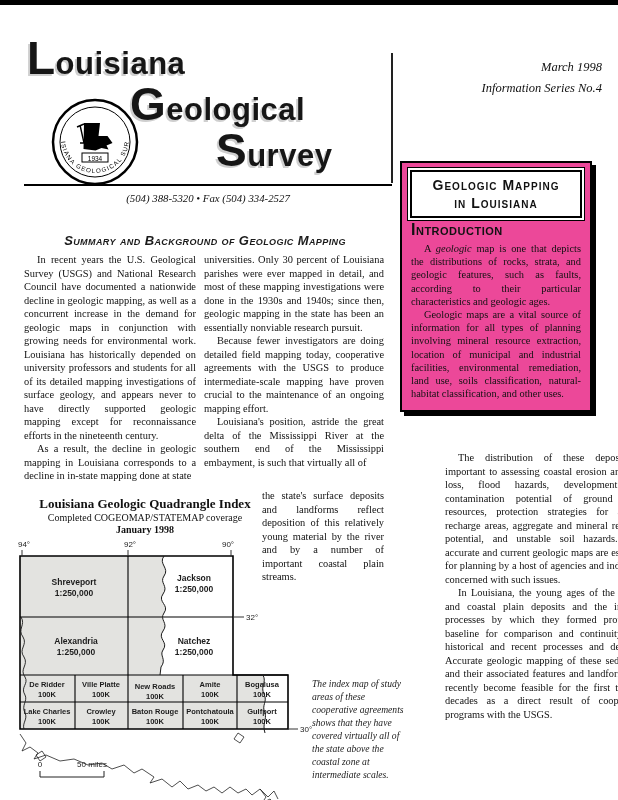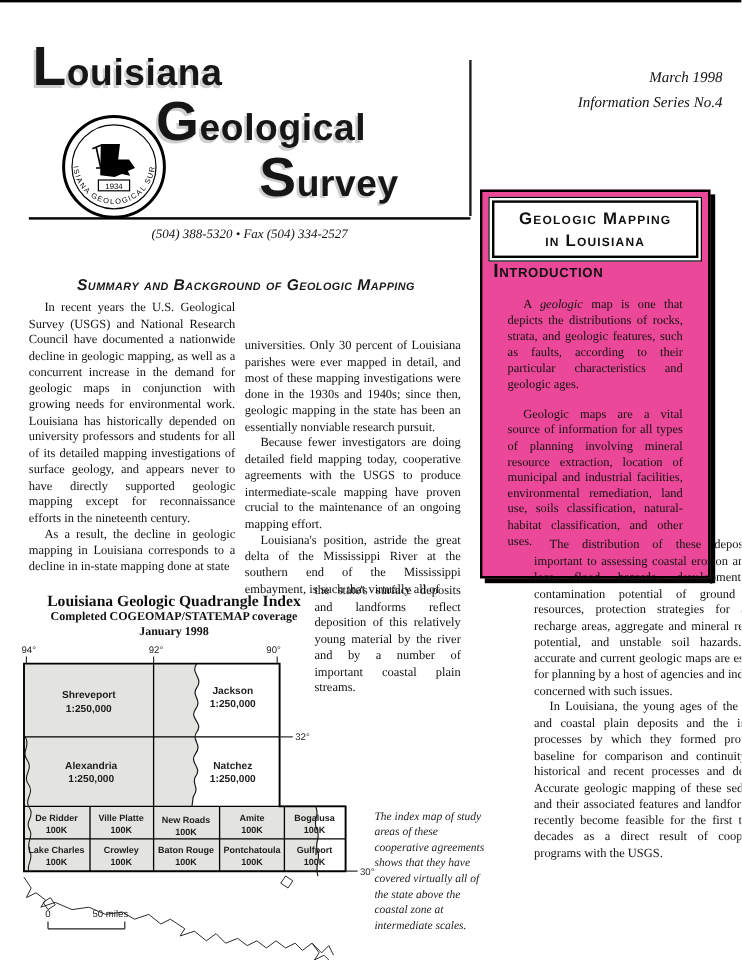--- a/index.html
+++ b/index.html
@@ -1,17 +1,17 @@
 <!DOCTYPE html>
 <html><head>
 <meta charset="utf-8">
 <style>
   html,body{margin:0;padding:0;background:#fff;}
   .page{position:relative;width:618px;height:800px;background:#fff;overflow:hidden;
-        border-top:2px solid #000000;box-sizing:border-box;
+        border-top:5px solid #000000;box-sizing:border-box;
         font-family:"Liberation Serif",serif;color:#111;}
   
   .mast-line{position:absolute;font-family:"Liberation Sans",sans-serif;font-weight:bold;
              color:#161616;letter-spacing:.5px;text-shadow:-2px 2px 0 #cfcfcf;white-space:nowrap;}
   .mast-line .cap{font-size:46px;}
   .mast-line .rest{font-size:31px;}
   #mast1{left:27px;top:26px;}
   #mast2{left:130px;top:72px;}
   #mast3{left:216px;top:118px;}
   .seal{position:absolute;left:50px;top:92px;width:90px;height:90px;}
@@ -20,41 +20,41 @@
          font-style:italic;font-size:12.5px;line-height:21px;}
   .hrule{position:absolute;left:24px;top:179px;width:368px;height:2px;background:#000;}
   .address{position:absolute;left:24px;top:186px;width:368px;text-align:center;
            font-style:italic;font-size:10.8px;line-height:14px;}
   
   .art-heading{position:absolute;left:24px;top:228px;width:362px;text-align:center;
                font-family:"Liberation Sans",sans-serif;font-weight:bold;
                font-variant:small-caps;font-size:13px;letter-spacing:.4px;color:#1a1a1a;font-style:italic;}
   .col{position:absolute;font-size:10.4px;line-height:13.5px;text-align:justify;}
   #col1{left:24px;top:248px;width:172px;}
-  #col2{left:204px;top:248px;width:180px;margin-top:32px;}
+  #col2{left:204px;top:248px;width:180px;}
   #col2cont{left:262px;top:484px;width:122px;}
   .col p{margin:0;text-indent:13px;}
   .col p.noindent{text-indent:0;}
   
   .sidebar{position:absolute;left:400px;top:156px;width:192px;}
   .graybox{position:relative;border:2px solid #000;background:#ec4899;
            box-shadow:4px 4px 0 #000;padding:56px 9px 10px 9px;box-sizing:border-box;}
   .titlebox{position:absolute;top:4px;left:5px;right:5px;background:#fff;border:1px solid #000;}
   .titlebox .inner{border:2px solid #000;margin:2px;text-align:center;padding:4px 2px;}
   .titlebox .inner div{font-family:"Liberation Sans",sans-serif;font-weight:bold;
            font-variant:small-caps;font-size:14px;letter-spacing:1px;line-height:18px;}
   .introhead{font-family:"Liberation Sans",sans-serif;font-weight:bold;font-variant:small-caps;
            font-size:16px;letter-spacing:.5px;margin:2px 0 3px 0;}
-  .graybox p{margin:12px;font-size:10.4px;line-height:13.2px;text-align:justify;text-indent:13px;}
+  .graybox p{margin:0;font-size:10.4px;line-height:13.2px;text-align:justify;text-indent:13px;}
   
   #rightcol{left:400px;top:446px;width:202px;margin-left:45px;}
   
   .map-titleblock{position:absolute;left:24px;top:491px;width:242px;text-align:center;}
   .map-title{font-weight:bold;font-size:13px;line-height:15px;}
-  .map-sub{font-weight:bold;font-size:10px;line-height:13px;}
+  .map-sub{font-weight:normal;font-size:10px;line-height:13px;}
   .map-date{font-weight:bold;font-size:10px;line-height:12px;}
   .mapsvg{position:absolute;left:16px;top:532px;width:312px;height:268px;}
   .mapsvg text{font-family:"Liberation Sans",sans-serif;fill:#1c1c1c;}
   .lonlat{font-size:8px;}
   .q250n{font-size:8.5px;font-weight:bold;text-anchor:middle;}
   .q100n{font-size:7.5px;font-weight:bold;text-anchor:middle;}
   .sbtxt{font-size:8px;text-anchor:middle;}
   .caption{position:absolute;left:312px;top:672px;width:96px;font-style:italic;
            font-size:9.6px;line-height:13px;color:#222;}
 </style>

